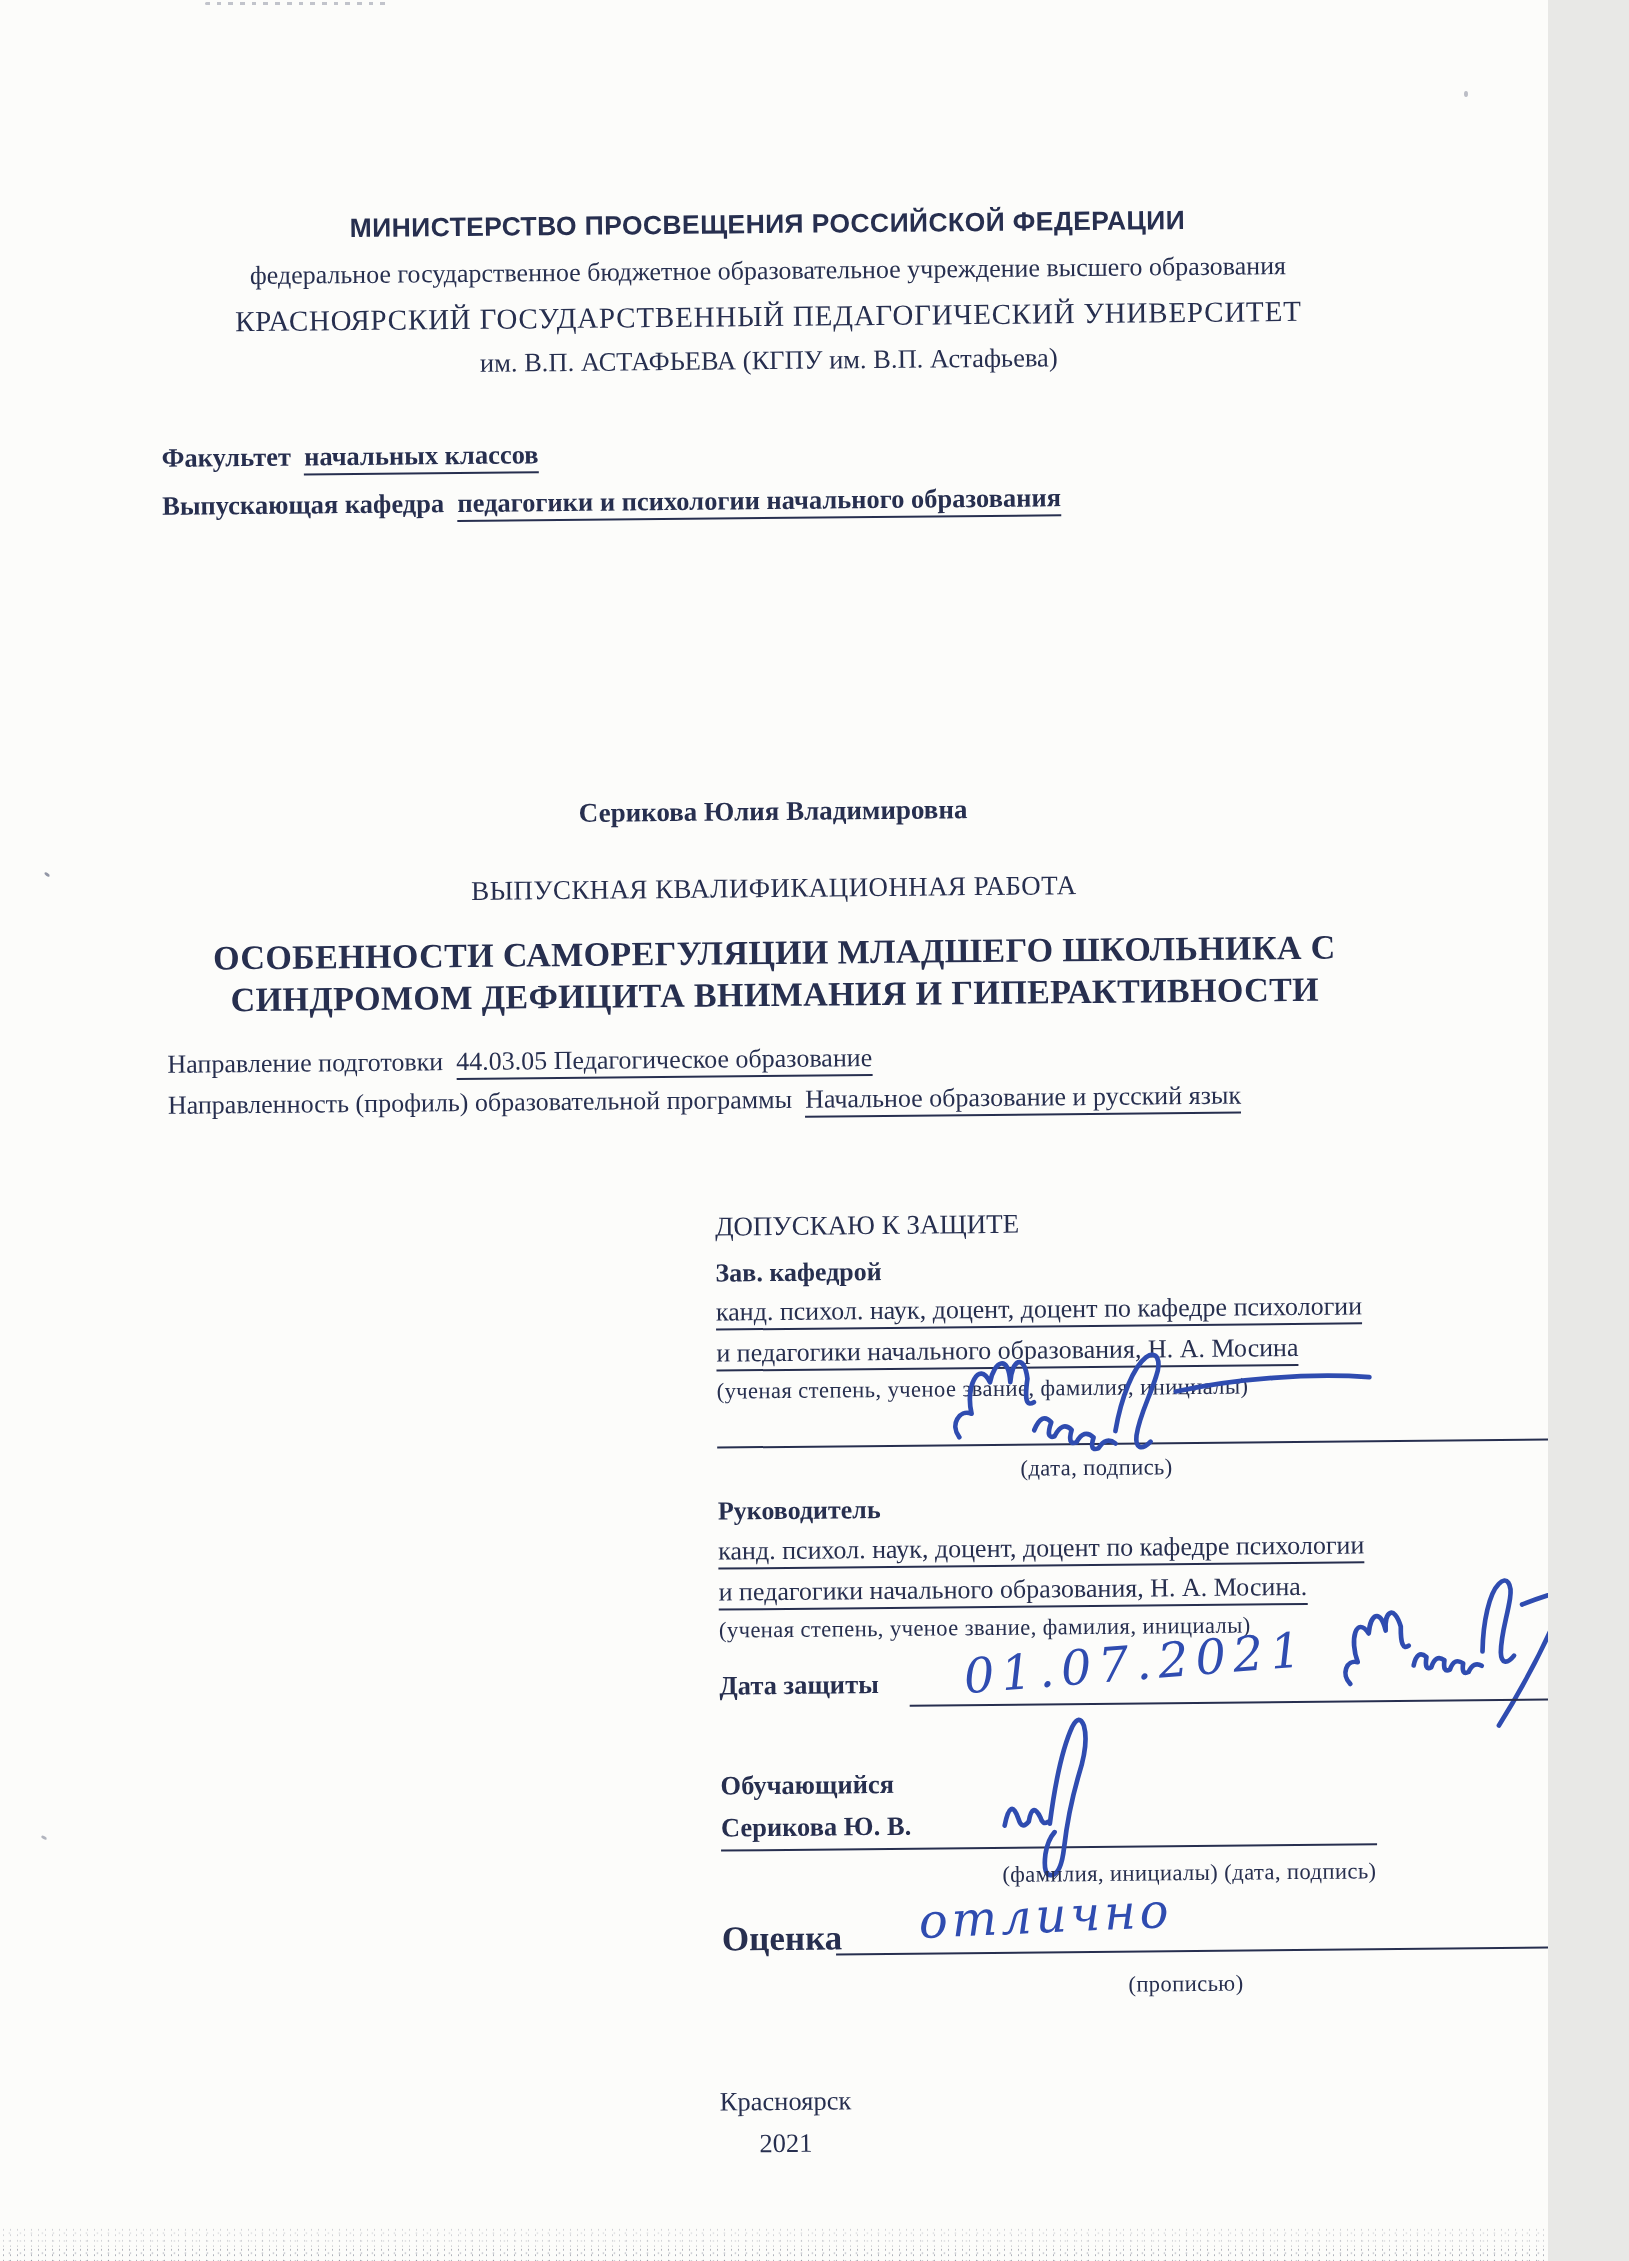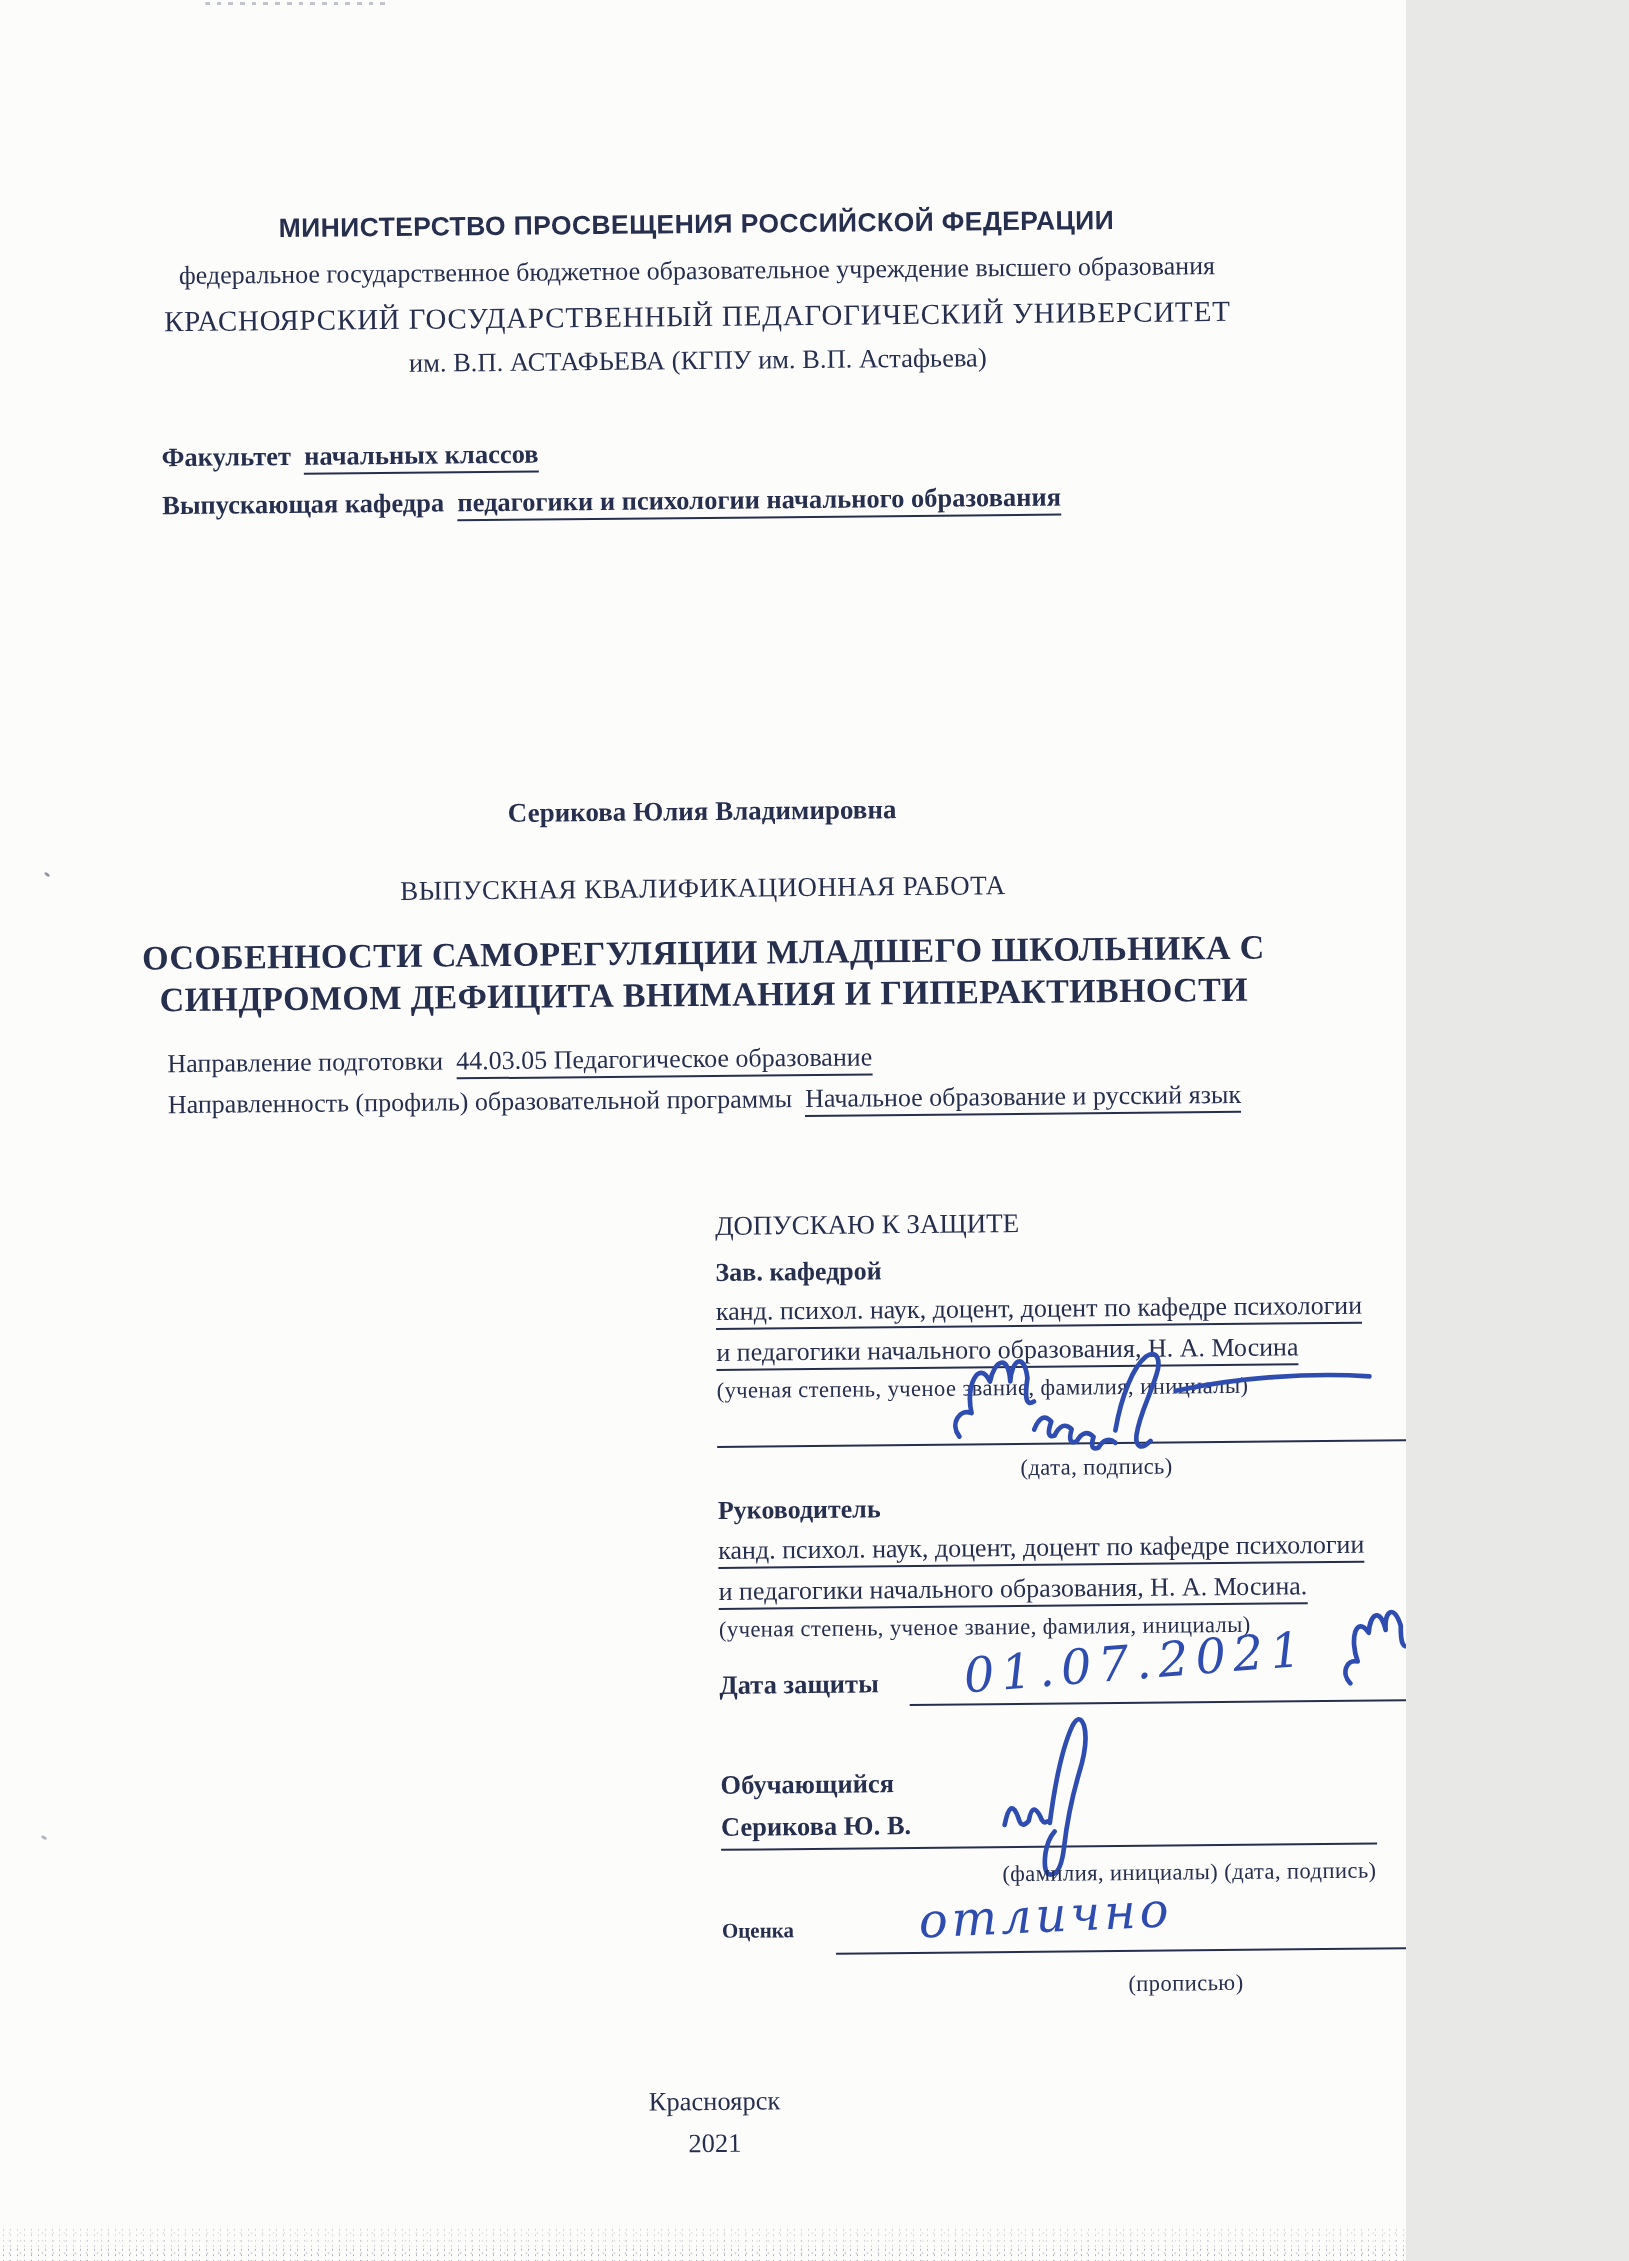--- a/index.html
+++ b/index.html
@@ -1,16 +1,16 @@
 <!DOCTYPE html>
 <html style="--ink: #272f4f; --pen: #2f4cb0; --paper: #fcfcfa;font-size:12.5px"><head>
 <meta charset="utf-8">
 <style>
   html,body{margin:0;padding:0;background:#e8e8e6;}
-  .sheet{position:relative;width:1406px;height:2261px;background:var(--paper,#fcfcfa);
+  .sheet{position:relative;width:1548px;height:2261px;background:var(--paper,#fcfcfa);
          overflow:hidden;color:var(--ink,#272f4f);}
   .tilt{position:absolute;inset:0;transform:rotate(-0.55deg);transform-origin:50% 40%;}
   .abs{position:absolute;}
   .serif{font-family:"Liberation Serif","DejaVu Serif",serif;}
   .sans{font-family:"Liberation Sans","DejaVu Sans",sans-serif;}
   .center{left:0;width:100%;text-align:center;}
   .b{font-weight:bold;}
   .u{border-bottom:2.3px solid currentColor;padding-bottom:2.3px;}
   .rule{border-bottom:2.3px solid var(--ink,#2c3556);height:0;}
   .note{font-size:22.6px;letter-spacing:0.4px;}
@@ -112,21 +112,21 @@
     <div class="abs serif b" style="top:1770px;left:712px;font-size:26.5px;">Обучающийся</div>
     <div class="abs serif b" style="top:1812px;left:712px;width:656px;font-size:26.5px;border-bottom:2.3px solid var(--ink,#2c3556);padding-bottom:6.2px;">
       <span>Серикова Ю. В.</span>
     </div>
     <svg class="abs sig pen" style="top:1703px;left:974px;" width="148" height="195" viewBox="0 0 190 250" fill="none" stroke="currentColor" stroke-width="6" stroke-linecap="round" stroke-linejoin="round">
       <path d="M28,160 q8,-38 18,-8 q4,14 13,3 q5,-26 15,-5 q3,10 9,6"></path>
       <path d="M86,158 q12,-86 30,-124 q9,-17 15,-1 q6,22 -7,62 q-14,46 -20,94 q-4,32 -15,35 q-13,3 -9,-27 q3,-18 12,-28"></path>
     </svg>
     <div class="abs serif note" style="top:1864px;left:993px;">(фамилия, инициалы) (дата, подпись)</div>
 
-    <div class="abs serif b" style="top:1919px;left:712px;font-size:21px;">Оценка</div>
+    <div class="abs serif b" style="top:1919px;left:712px;font-size:35px;">Оценка</div>
     <div class="abs rule" style="top:1954px;left:826px;width:730px;"></div>
     <div class="abs hand" style="top:1890px;left:909px;font-size:48px;letter-spacing:3.9px;transform:rotate(-2deg);">отлично</div>
     <div class="abs serif note" style="top:1975px;left:1118px;">(прописью)</div>
 
     <div class="abs center serif" style="top:2086px;font-size:26.5px;">Красноярск</div>
     <div class="abs center serif" style="top:2128px;font-size:26.5px;">2021</div>
 
   </div>
 </div>
 

